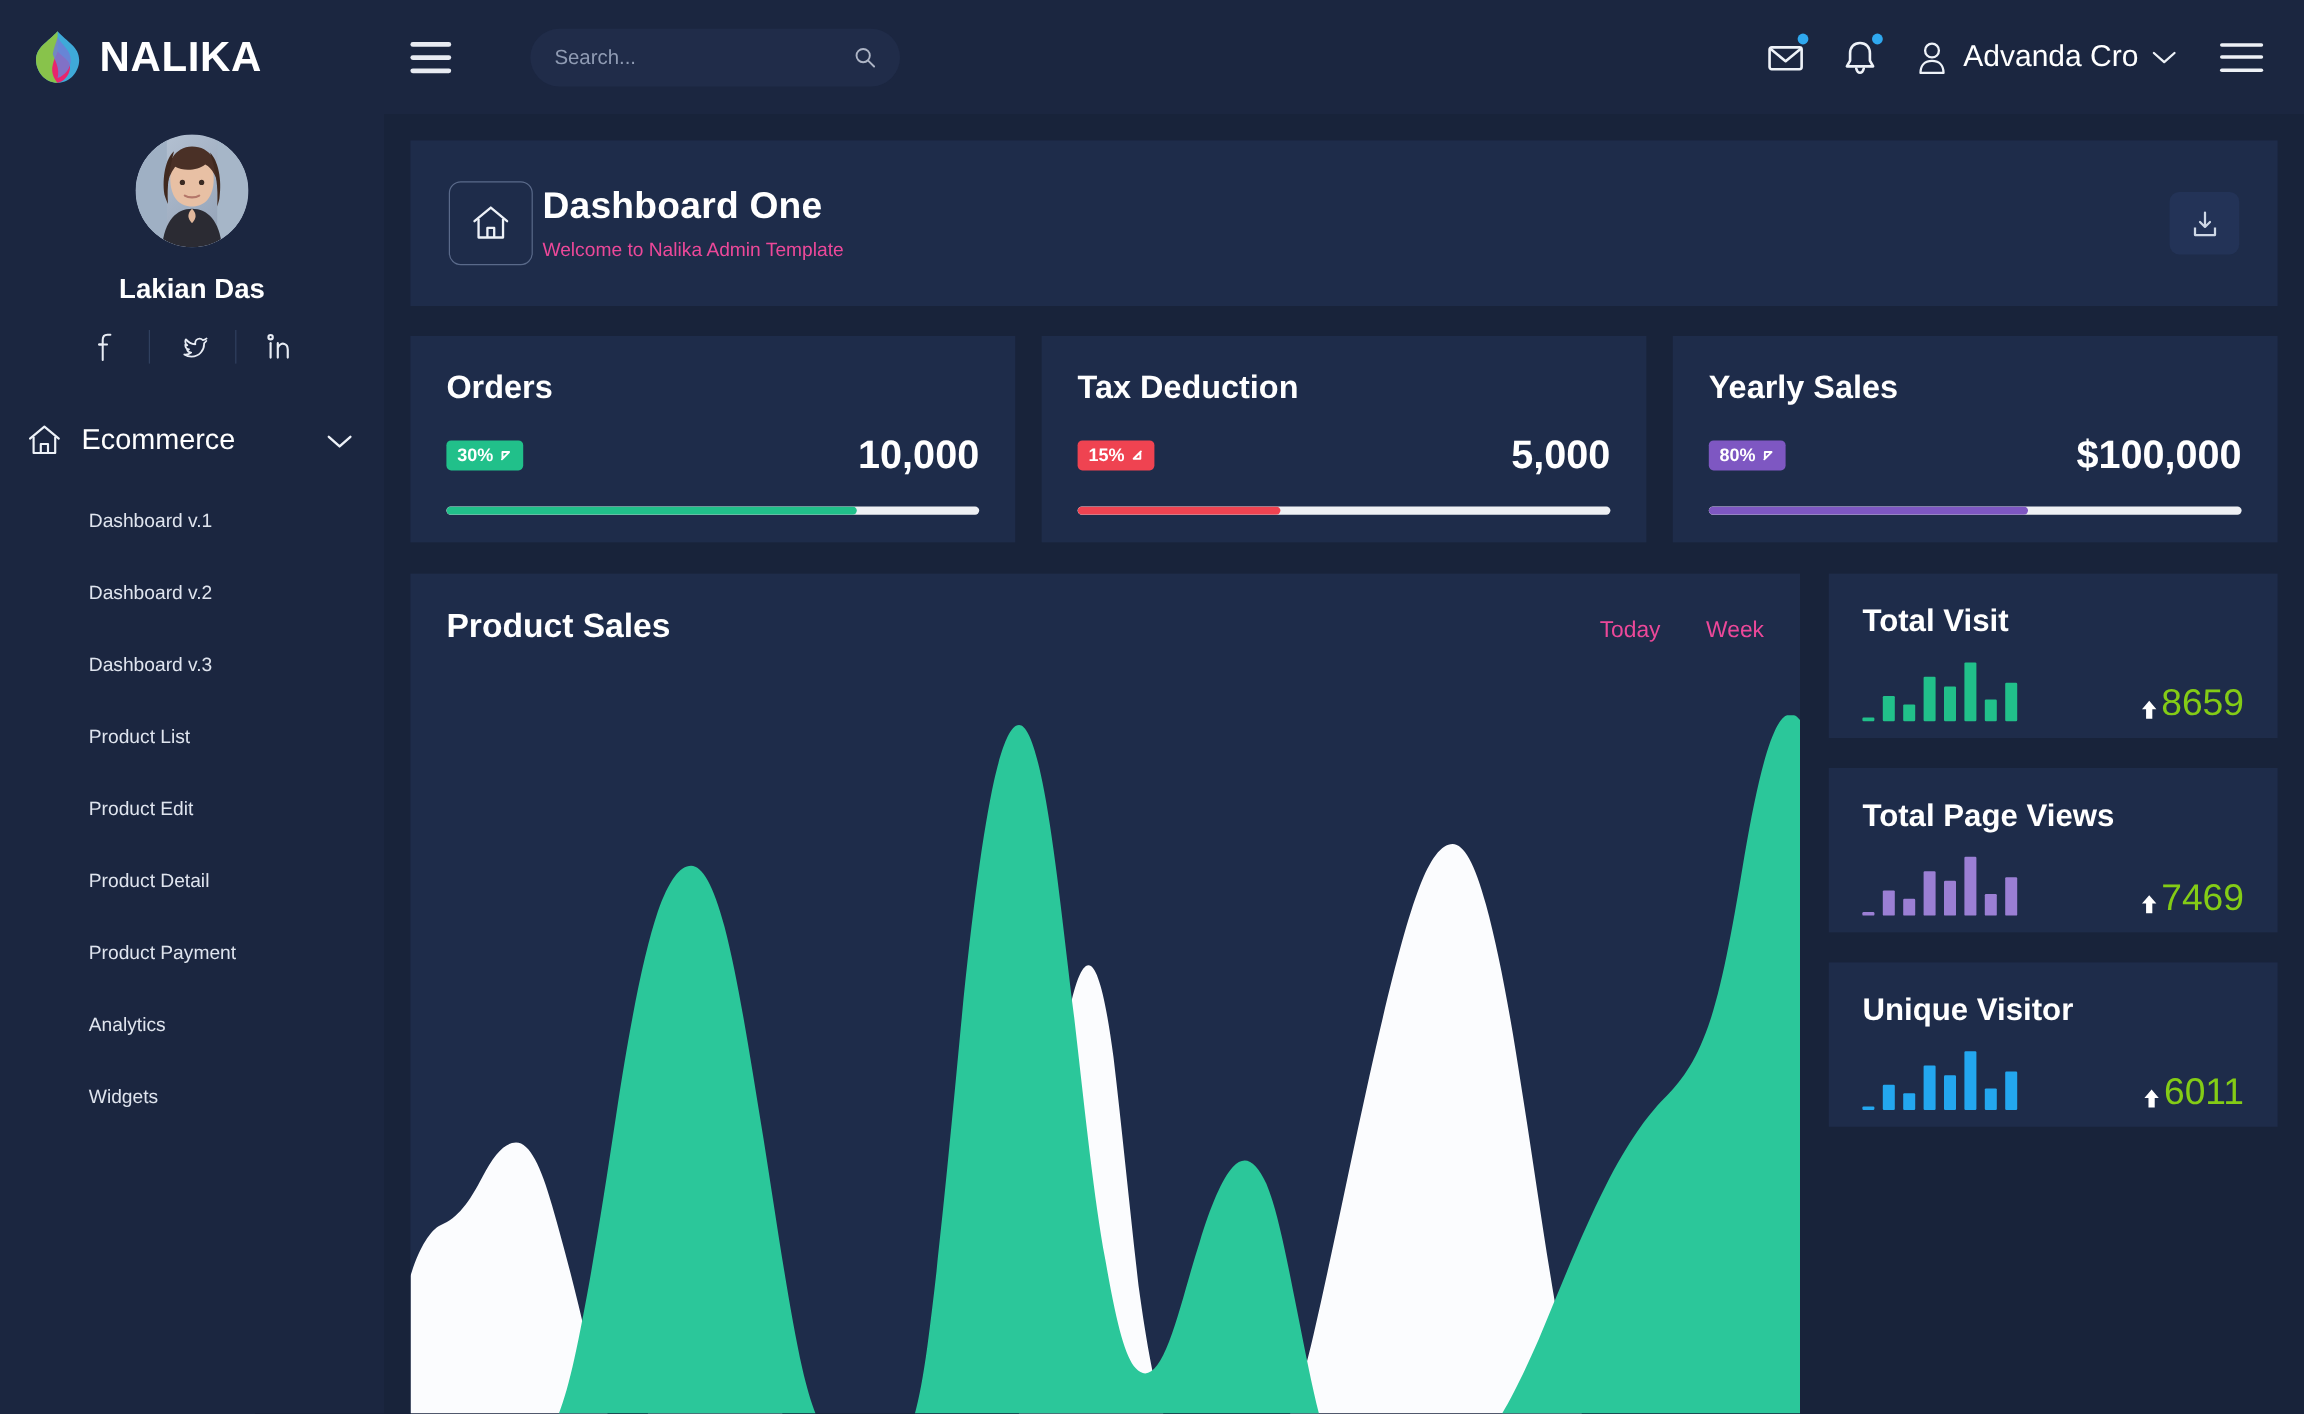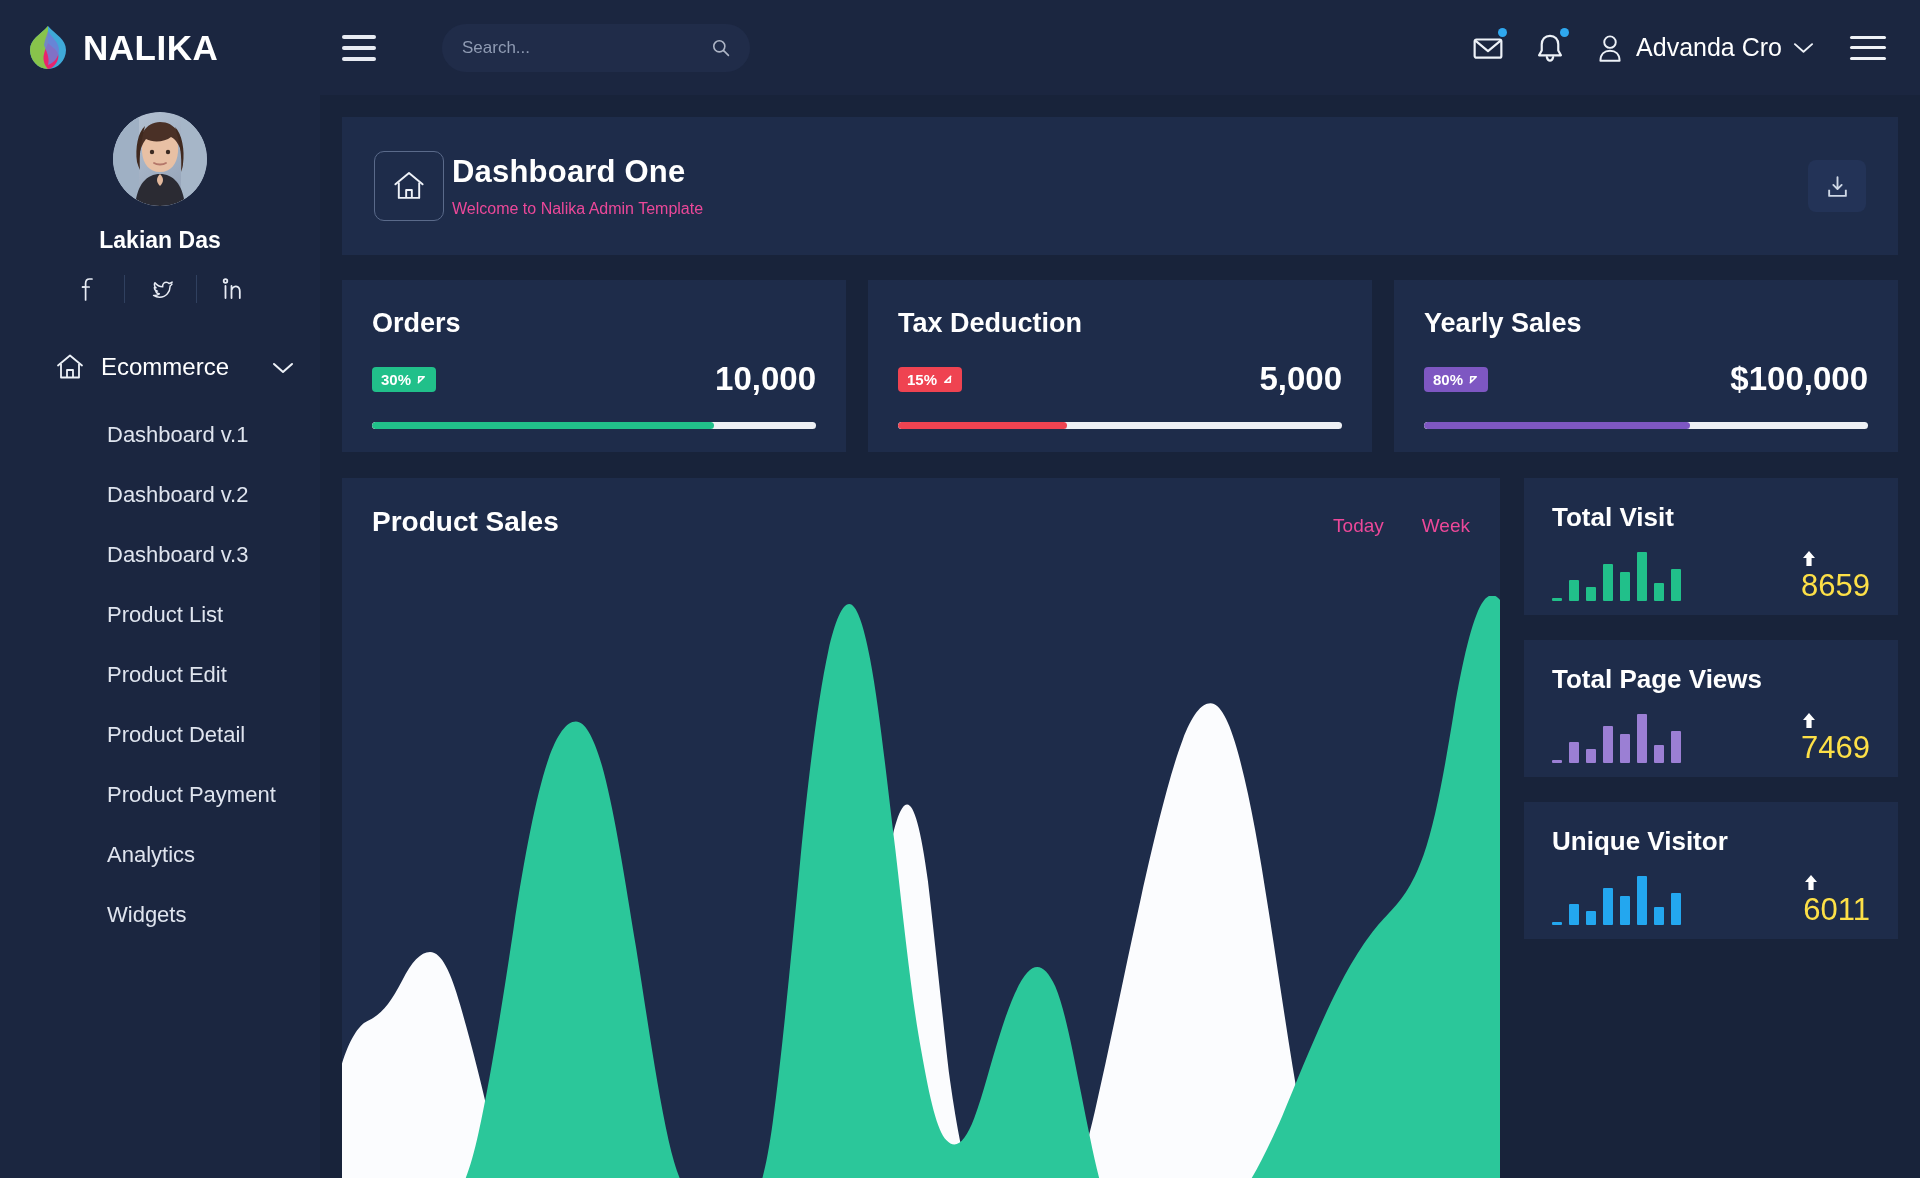--- a/index.html
+++ b/index.html
@@ -82,33 +82,33 @@
   .avatar svg { display: block; width: 94px; height: 94px; }
   .pname { margin-top: 21px; color: #fff; font-size: 23px; font-weight: 600; }
   .socials {
     margin-top: 21px; display: flex; align-items: center;
     width: 220px; justify-content: center;
   }
   .soc { width: 72px; display: flex; justify-content: center; align-items: center; cursor: pointer; }
   .soc svg { width: 26px; height: 28px; }
   .soc + .soc { border-left: 1px solid #30405f; }
 
-  .nav { margin-top: 40px; margin-left: 33px; }
+  .nav { margin-top: 40px; }
   .nav-head {
     display: flex; align-items: center; gap: 16px;
     padding: 0 26px 0 22px; height: 48px; cursor: pointer;
   }
   .nav-head .hico { width: 30px; height: 30px; flex: 0 0 30px; }
   .nav-head .htxt { color: #ffffff; font-size: 24px; font-weight: 500; }
   .nav-head .hchev { margin-left: auto; width: 22px; height: 14px; }
   .nav-list { margin-top: 14px; }
   .nav-item {
     display: block; padding: 0 0 0 74px;
     height: 60px; line-height: 60px;
-    color: #dfe4ee; font-size: 22px; cursor: pointer;
+    color: #dfe4ee; font-size: 16px; cursor: pointer;
     white-space: nowrap;
   }
 
   
   .main {
     flex: 1 1 auto; min-width: 0;
     background: #18233a;
     padding: 22px 22px 0 22px;
     overflow: hidden;
   }
@@ -164,22 +164,22 @@
   .chart-area { position: absolute; left: 0; right: 0; top: 118px; bottom: 0; }
   .chart-area svg { display: block; width: 100%; height: 100%; }
 
   .rail { width: 374px; flex: 0 0 374px; display: flex; flex-direction: column; gap: 25px; }
   .mini { height: 137px; padding: 24px 28px 0 28px; }
   .mini-title { color: #fff; font-size: 26px; font-weight: 700; }
   .mini-row { display: flex; align-items: flex-end; margin-top: 16px; }
   .spark { display: flex; align-items: flex-end; gap: 7px; height: 52px; }
   .spark i { display: block; width: 10px; border-radius: 1px; }
   .mini-val {
-    margin-left: auto; color: #fde047; font-size: 31px; font-weight: 400;
-    display: flex; align-items: flex-start; gap: 2px; line-height: 1; flex-direction: column;
+    margin-left: auto; color: #84cc16; font-size: 31px; font-weight: 400;
+    display: flex; align-items: flex-end; gap: 2px; line-height: 1;
   }
   .mini-val svg { width: 16px; height: 18px; }
 </style>
 </head>
 <body>
 
 <div class="app">
 
   <header class="topbar">
     <div class="brand">

